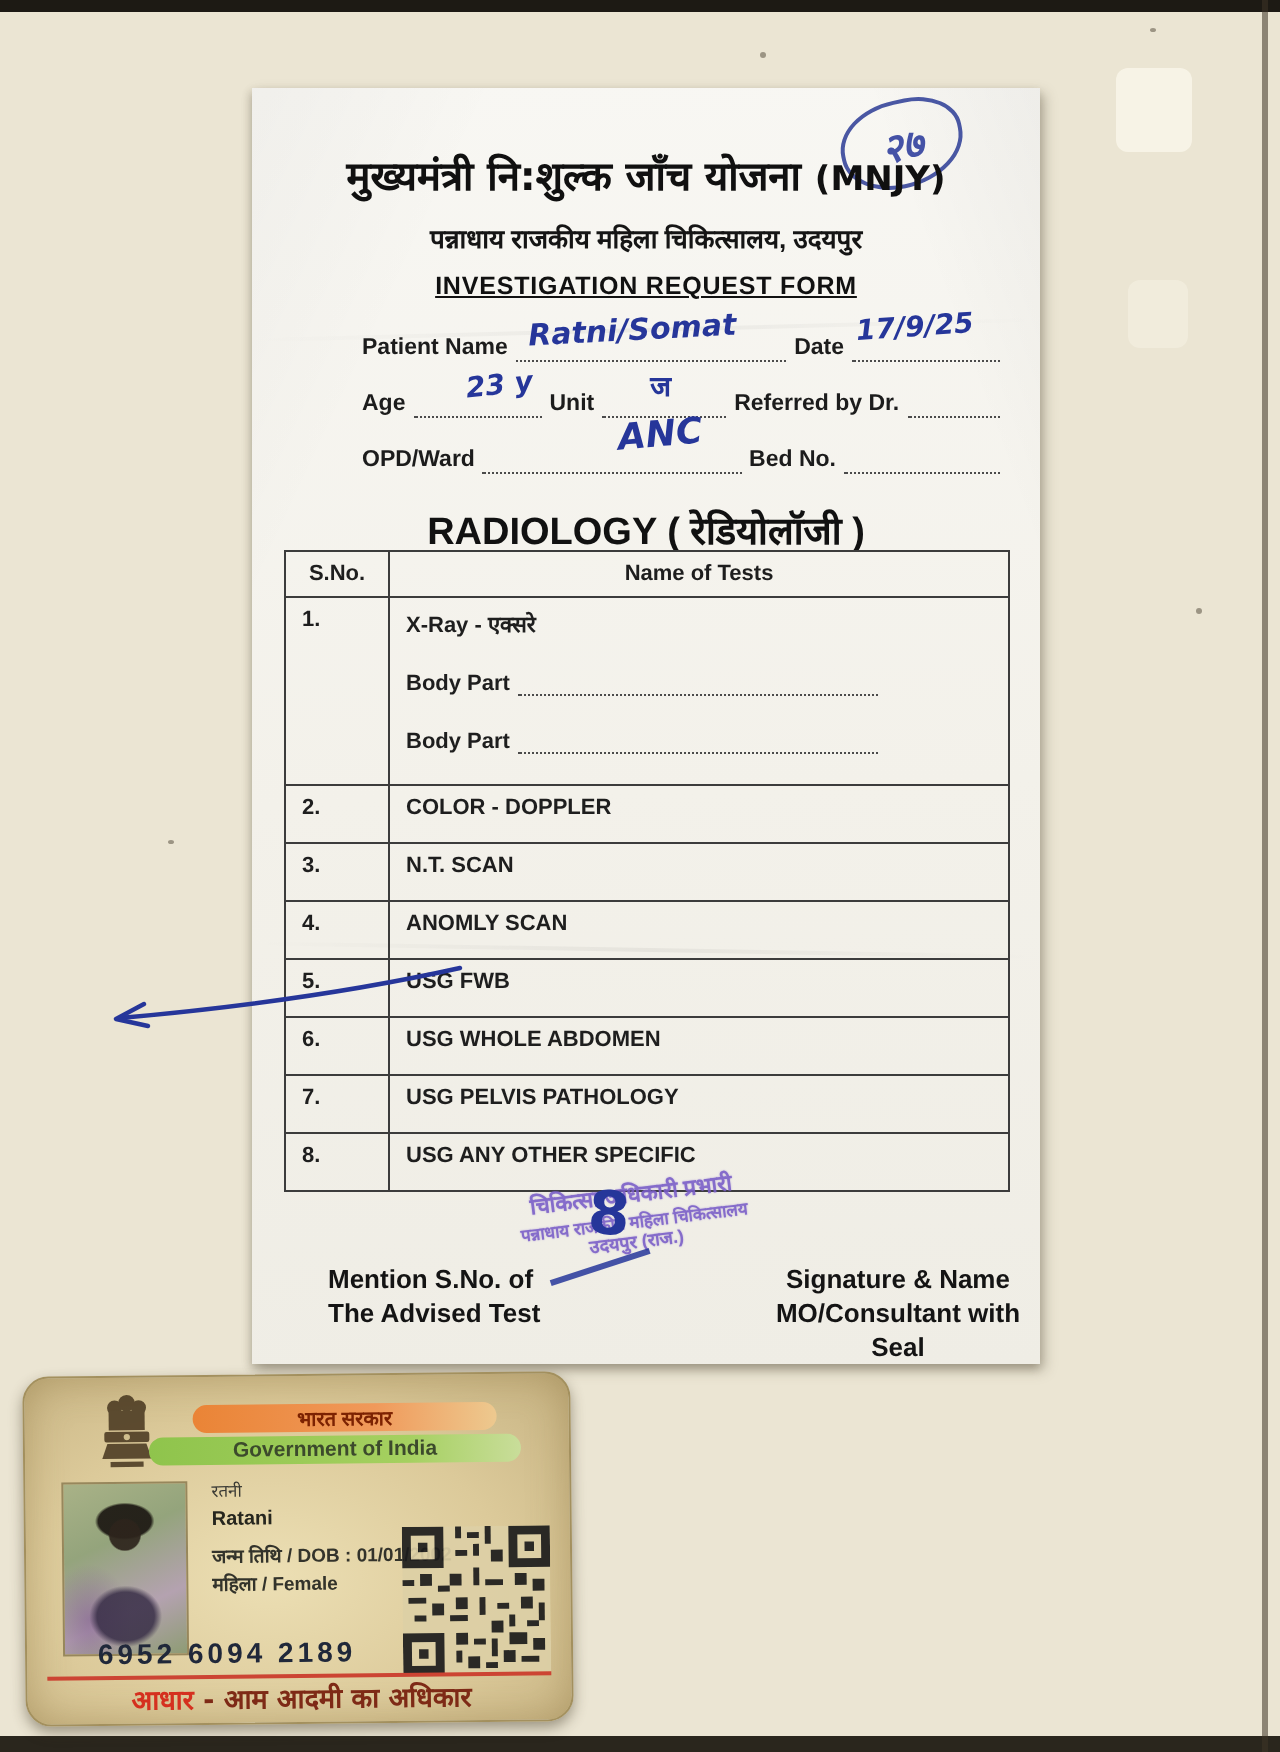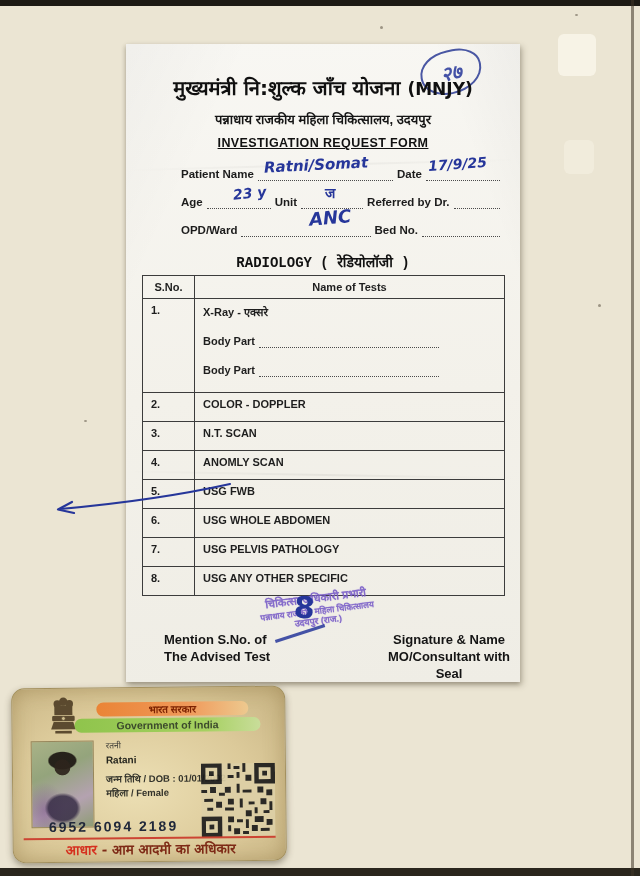--- a/index.html
+++ b/index.html
@@ -46,30 +46,30 @@
   .frow { position:absolute; left:26px; right:16px; display:flex; align-items:flex-end;
     font-weight:bold; font-size:11.5px; color:#1c1c1c;margin-left:29px; }
   .frow .lbl { white-space:nowrap; padding-bottom:1px; }
   .dots { flex:1 1 auto; border-bottom:1.6px dotted #4b4b4b; height:13px; margin:0 4px; position:relative; }
   .dots.fix { flex:0 0 auto; }
 
   .ink { font-family:"DejaVu Sans",sans-serif; font-style:italic; color:#26369a; font-weight:bold; }
   .hw { position:absolute; white-space:nowrap; }
 
   .section-title { position:absolute; left:0; top:208px; width:100%; text-align:center;
-    font-weight:bold; font-size:14px; color:#111;font-family:Liberation Mono, monospace; }
+    font-weight:bold; font-size:19px; color:#111; }
 
   table.tests { position:absolute; left:16px; top:231px; width:363px;
     border-collapse:collapse; font-size:11px; font-weight:bold; color:#1e1e1e; }
   table.tests th, table.tests td { border:1.6px solid #3c3c3c; padding:5px 8px; vertical-align:top;margin-left:32px; }
   table.tests th.sno, table.tests td.sno { width:52px; }
   table.tests th { padding:5px 4px; }
   th.name { text-align:center; }
   td.testcell { padding-left:16px; }
-  .bp-line { display:flex; align-items:flex-start; margin-top:16px; width:82%; }
+  .bp-line { display:flex; align-items:center; margin-top:16px; width:82%; }
   .bp-line .dots { border-bottom:1.6px dotted #4b4b4b; }
   tr.short td { height:29px; }
 
   .arrow-svg { position:absolute; left:46px; top:476px; width:190px; height:48px; z-index:5; }
 
   .stamp { position:absolute; left:96px; top:548px; width:190px; text-align:center;
     color:#7a5ec8; transform:rotate(-7deg); line-height:1.25; opacity:.9;
     text-shadow:0 0 1px rgba(122,94,200,.55); font-weight:bold; }
   .stamp .s1 { font-size:11px; }
   .stamp .s2 { font-size:8.5px; }

